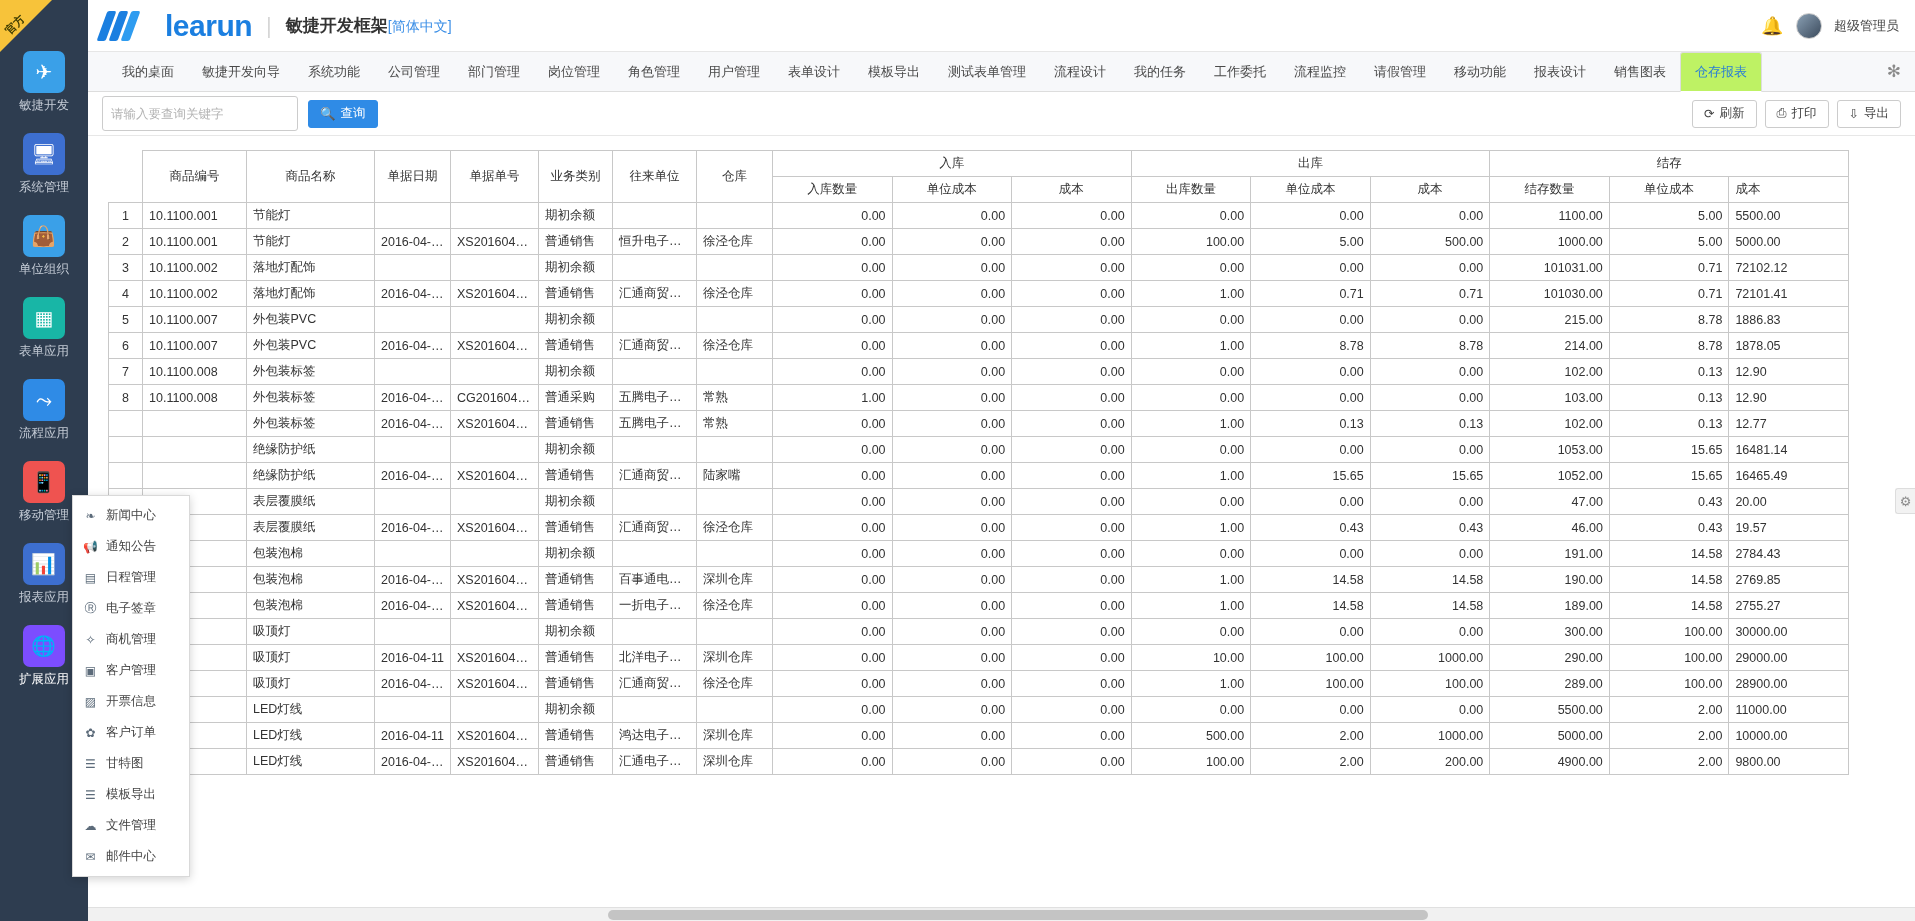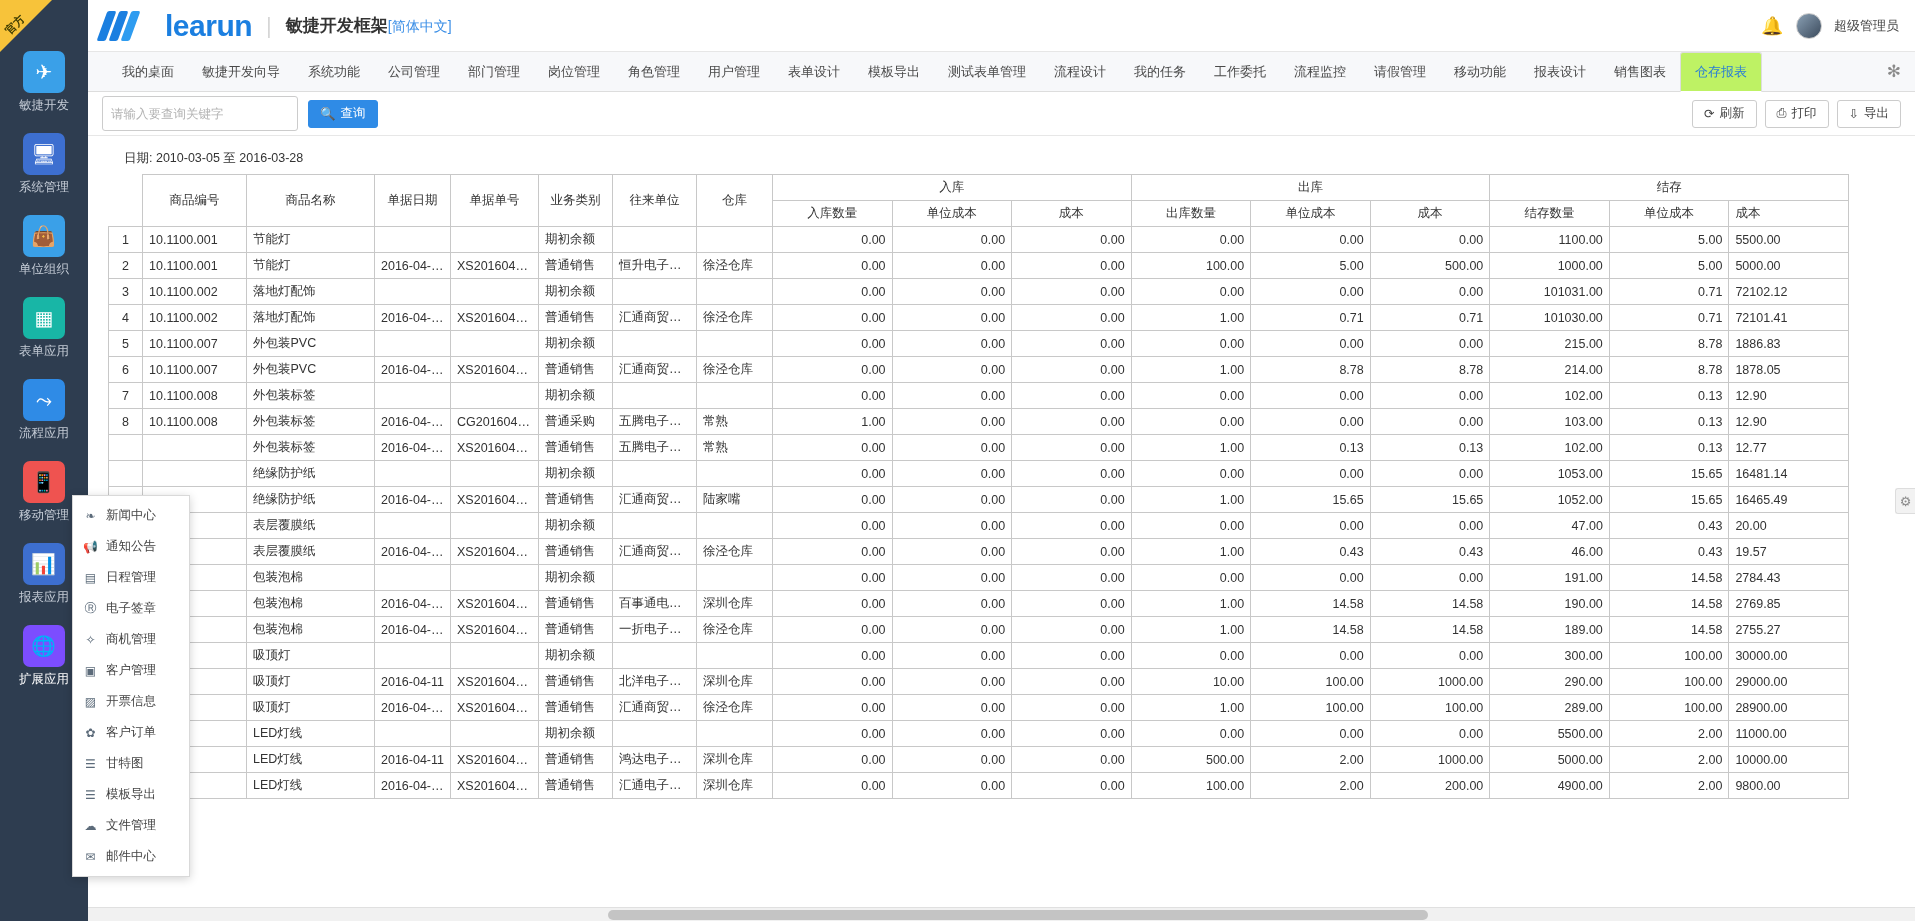--- a/index.html
+++ b/index.html
@@ -257,21 +257,20 @@
           <span>打印</span>
         </button>
         <button class="btn">
           <span>⇩</span>
           <span>导出</span>
         </button>
       </div>
     </div>
 
     <div class="report-area">
-      <div class="report-date">日期: 2010-03-05 至 2016-03-28</div>
       <table class="grid">
         <thead>
           <tr id="head-row-1">
               <th rowspan="2" style="width: 34px; border-left: none; border-top: none;"></th>
               <th rowspan="2" style="width: 104px;">商品编号</th>
               <th rowspan="2" style="width: 128px;">商品名称</th>
               <th rowspan="2" style="width: 76px;">单据日期</th>
               <th rowspan="2" style="width: 88px;">单据单号</th>
               <th rowspan="2" style="width: 74px;">业务类别</th>
               <th rowspan="2" style="width: 84px;">往来单位</th>

